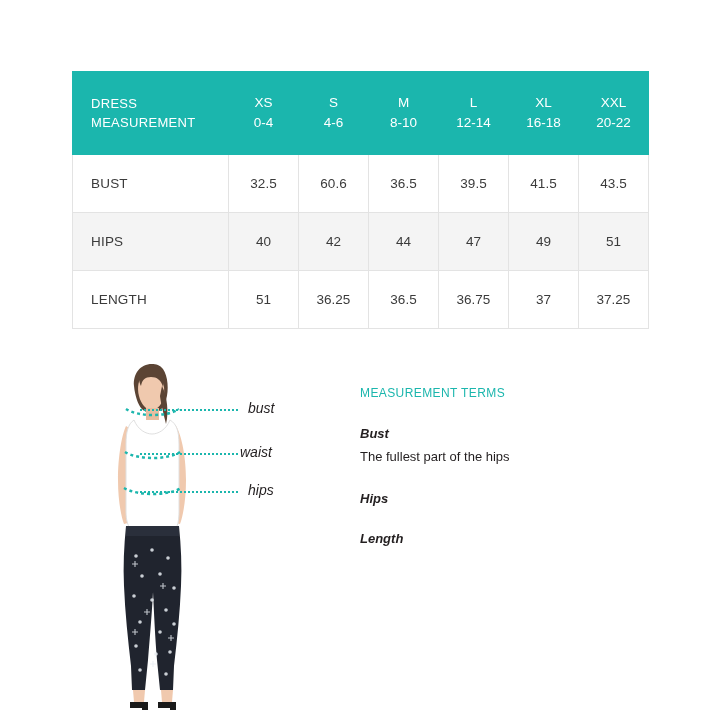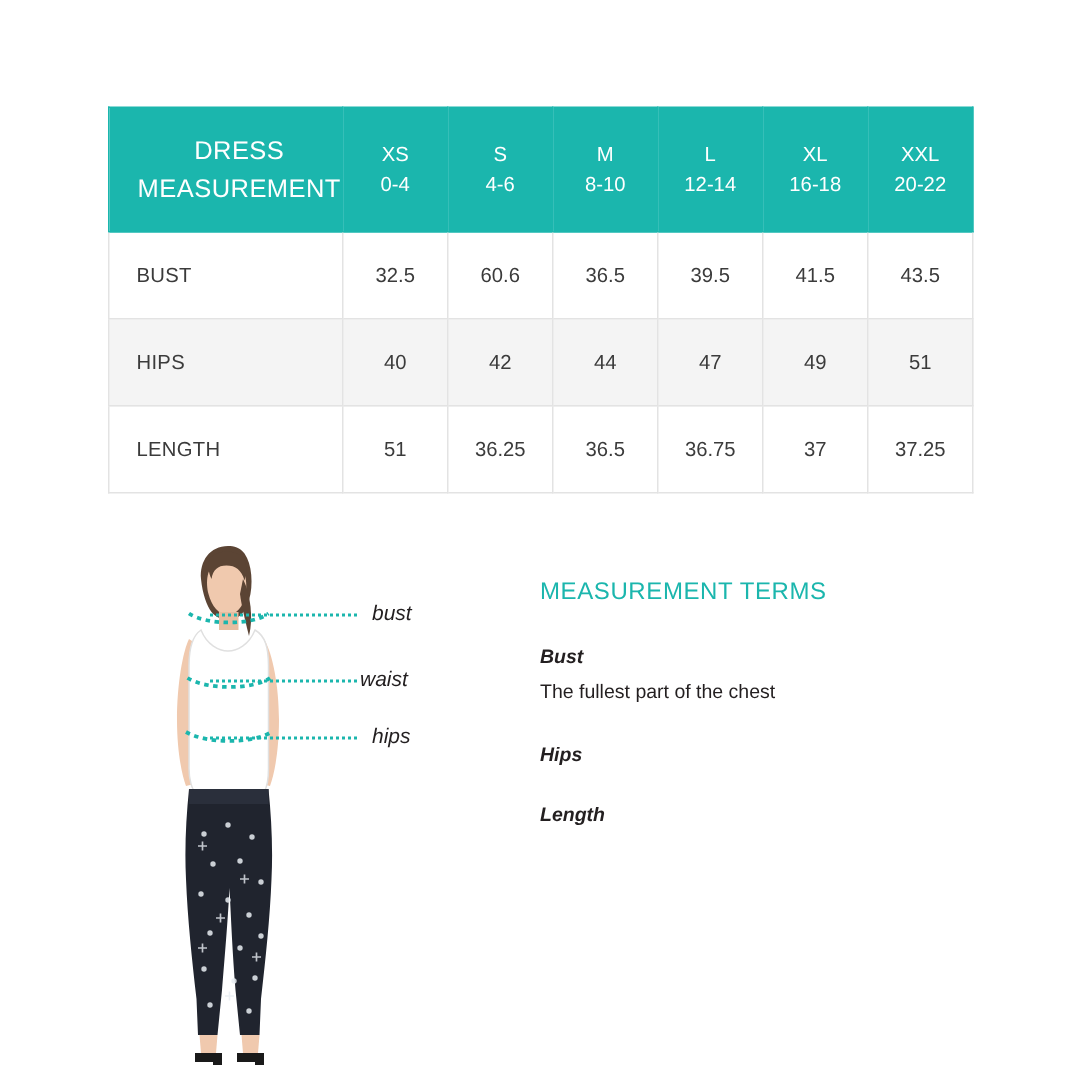--- a/index.html
+++ b/index.html
@@ -47,23 +47,23 @@
   }
   table.size-table thead th {
     background: #1bb6ad;
     color: #ffffff;
     border: 1px solid #1bb6ad;
     height: 82px;
     font-size: 13.5px;
     line-height: 1.45;
   }
   table.size-table thead th.head-label {
-    text-align: center;
+    text-align: left;
     padding-left: 18px;
-    font-size: 17px;
+    font-size: 13px;
     letter-spacing: 0.3px;
     line-height: 1.5;
   }
   .col-label { width: 156px; }
   .col-size  { width: 70px; }
   table.size-table tbody td.row-label {
     text-align: left;
     padding-left: 18px;
     font-size: 13.5px;
     letter-spacing: 0.2px;
@@ -88,21 +88,21 @@
 
   
   .terms {
     position: absolute;
     left: 360px;
     top: 386px;
     width: 300px;
   }
   .terms-title {
     color: #1bb6ad;
-    font-size: 16px;
+    font-size: 12px;
     letter-spacing: 0.4px;
     margin-bottom: 26px;
   }
   .term-block { margin-bottom: 25px; }
   .term-name {
     font-size: 13px;
     font-weight: bold;
     font-style: italic;
     color: #231f20;
     margin-bottom: 7px;
@@ -223,21 +223,21 @@
   </div>
 
   <div class="footnotes">
   </div>
 
   <div class="terms">
     <div class="terms-title">MEASUREMENT TERMS</div>
 
     <div class="term-block">
       <div class="term-name">Bust</div>
-      <div class="term-desc">The fullest part of the chest</div>
+      <div class="term-desc">The fullest part of the hips</div>
     </div>
 
     <div class="term-block">
       <div class="term-name">Hips</div>
     </div>
 
     <div class="term-block">
       <div class="term-name">Length</div>
     </div>
   </div>

